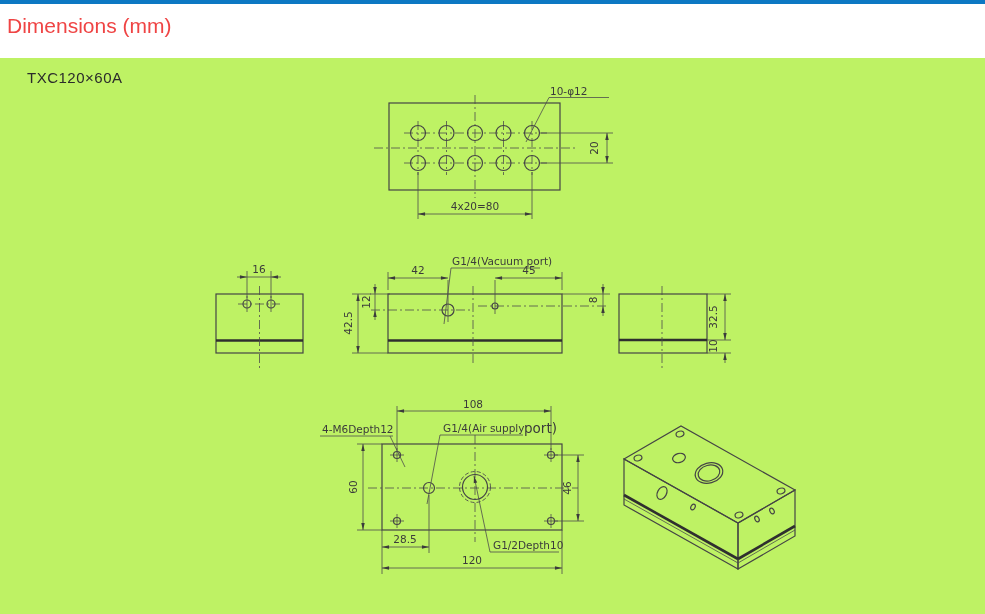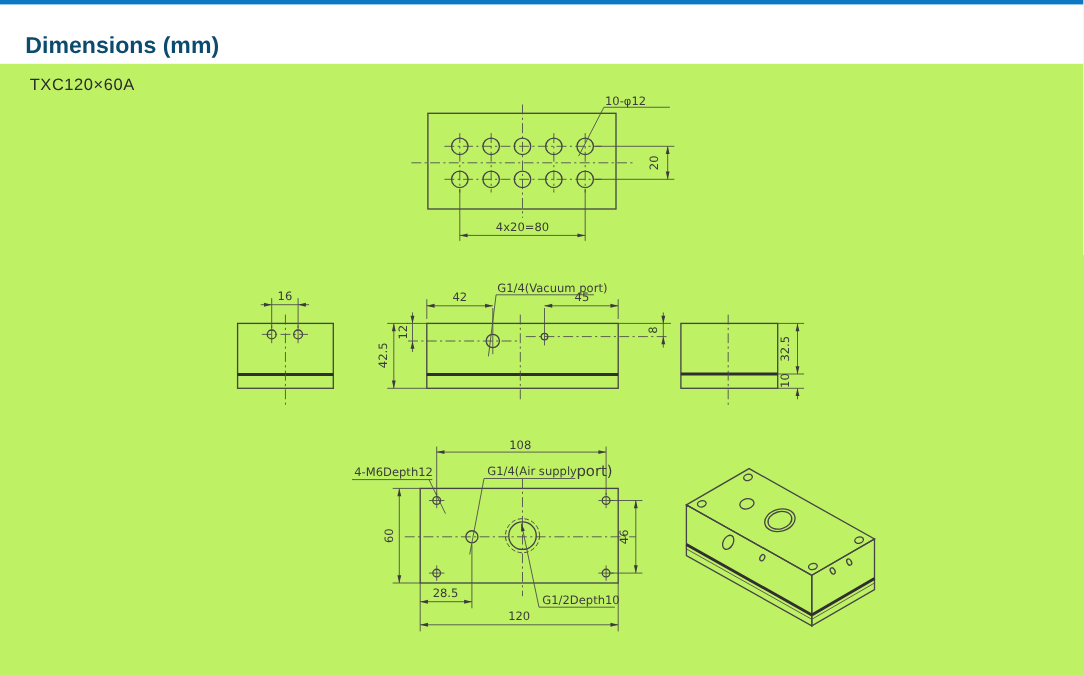--- a/index.html
+++ b/index.html
@@ -2,22 +2,22 @@
 <html><head>
 <meta charset="utf-8">
 <style>
   html,body{margin:0;padding:0;}
   .stage{
     position:relative;width:985px;height:614px;overflow:hidden;
     background:#ffffff;font-family:"Liberation Sans",sans-serif;
   }
   .topbar{position:absolute;left:0;top:0;width:985px;height:4px;background:#0d78c3;}
   .page-title{
-    position:absolute;left:7px;top:14px;margin:16px;
-    font-size:21px;font-weight:bold;color:#0c4a6e;letter-spacing:0px;
+    position:absolute;left:7px;top:14px;margin:0;
+    font-size:21px;font-weight:normal;color:#ef4444;letter-spacing:0px;
   }
   .content{position:absolute;left:0;top:58px;width:985px;height:556px;background:#bef264;}
   .model-label{
     position:absolute;left:27px;top:11px;
     font-size:15px;color:#2b2b2b;letter-spacing:0.5px;
   }
   svg{position:absolute;left:0;top:0;}
   .ol{stroke:#454545;stroke-width:1.2;fill:none;}
   .thk{stroke:#2f2f2f;stroke-width:2.6;fill:none;}
   .thin{stroke:#4c4c4c;stroke-width:0.8;fill:none;}

